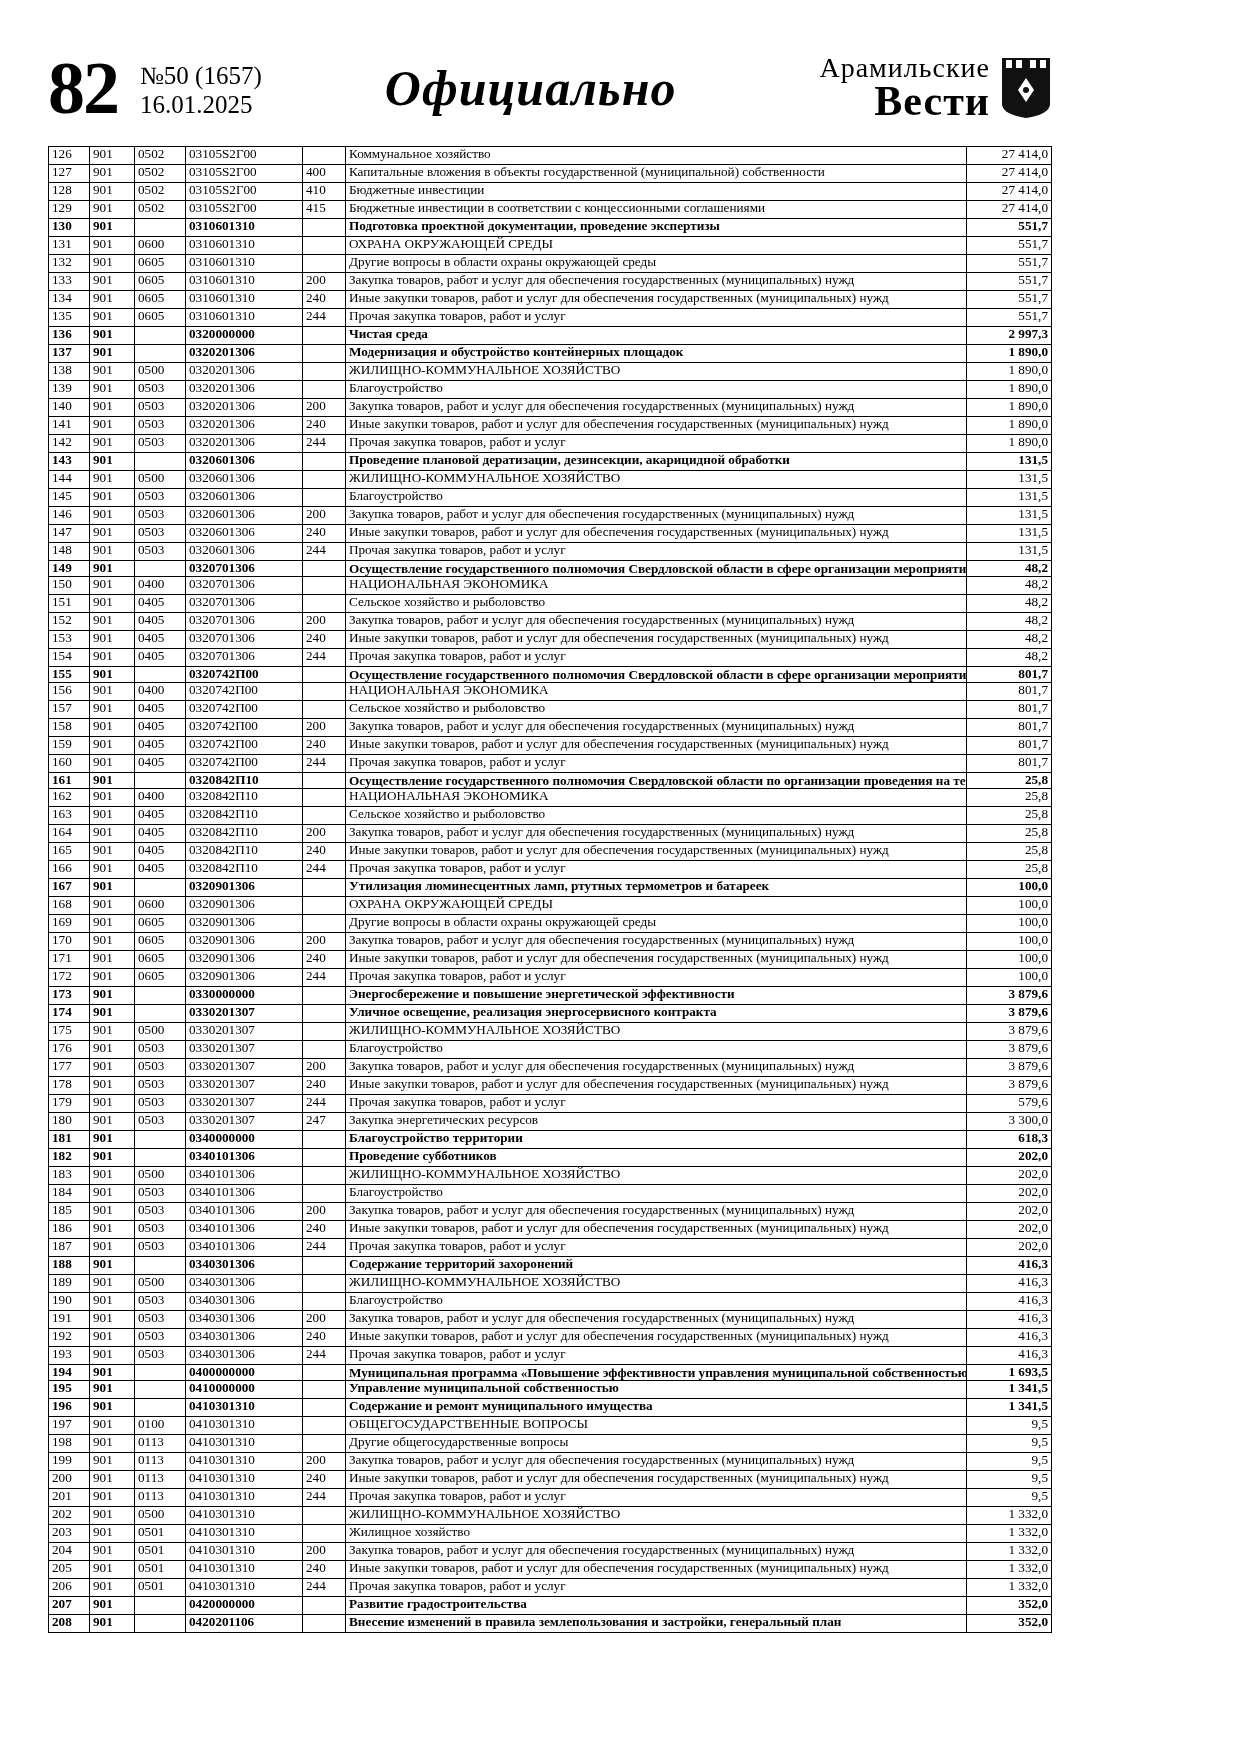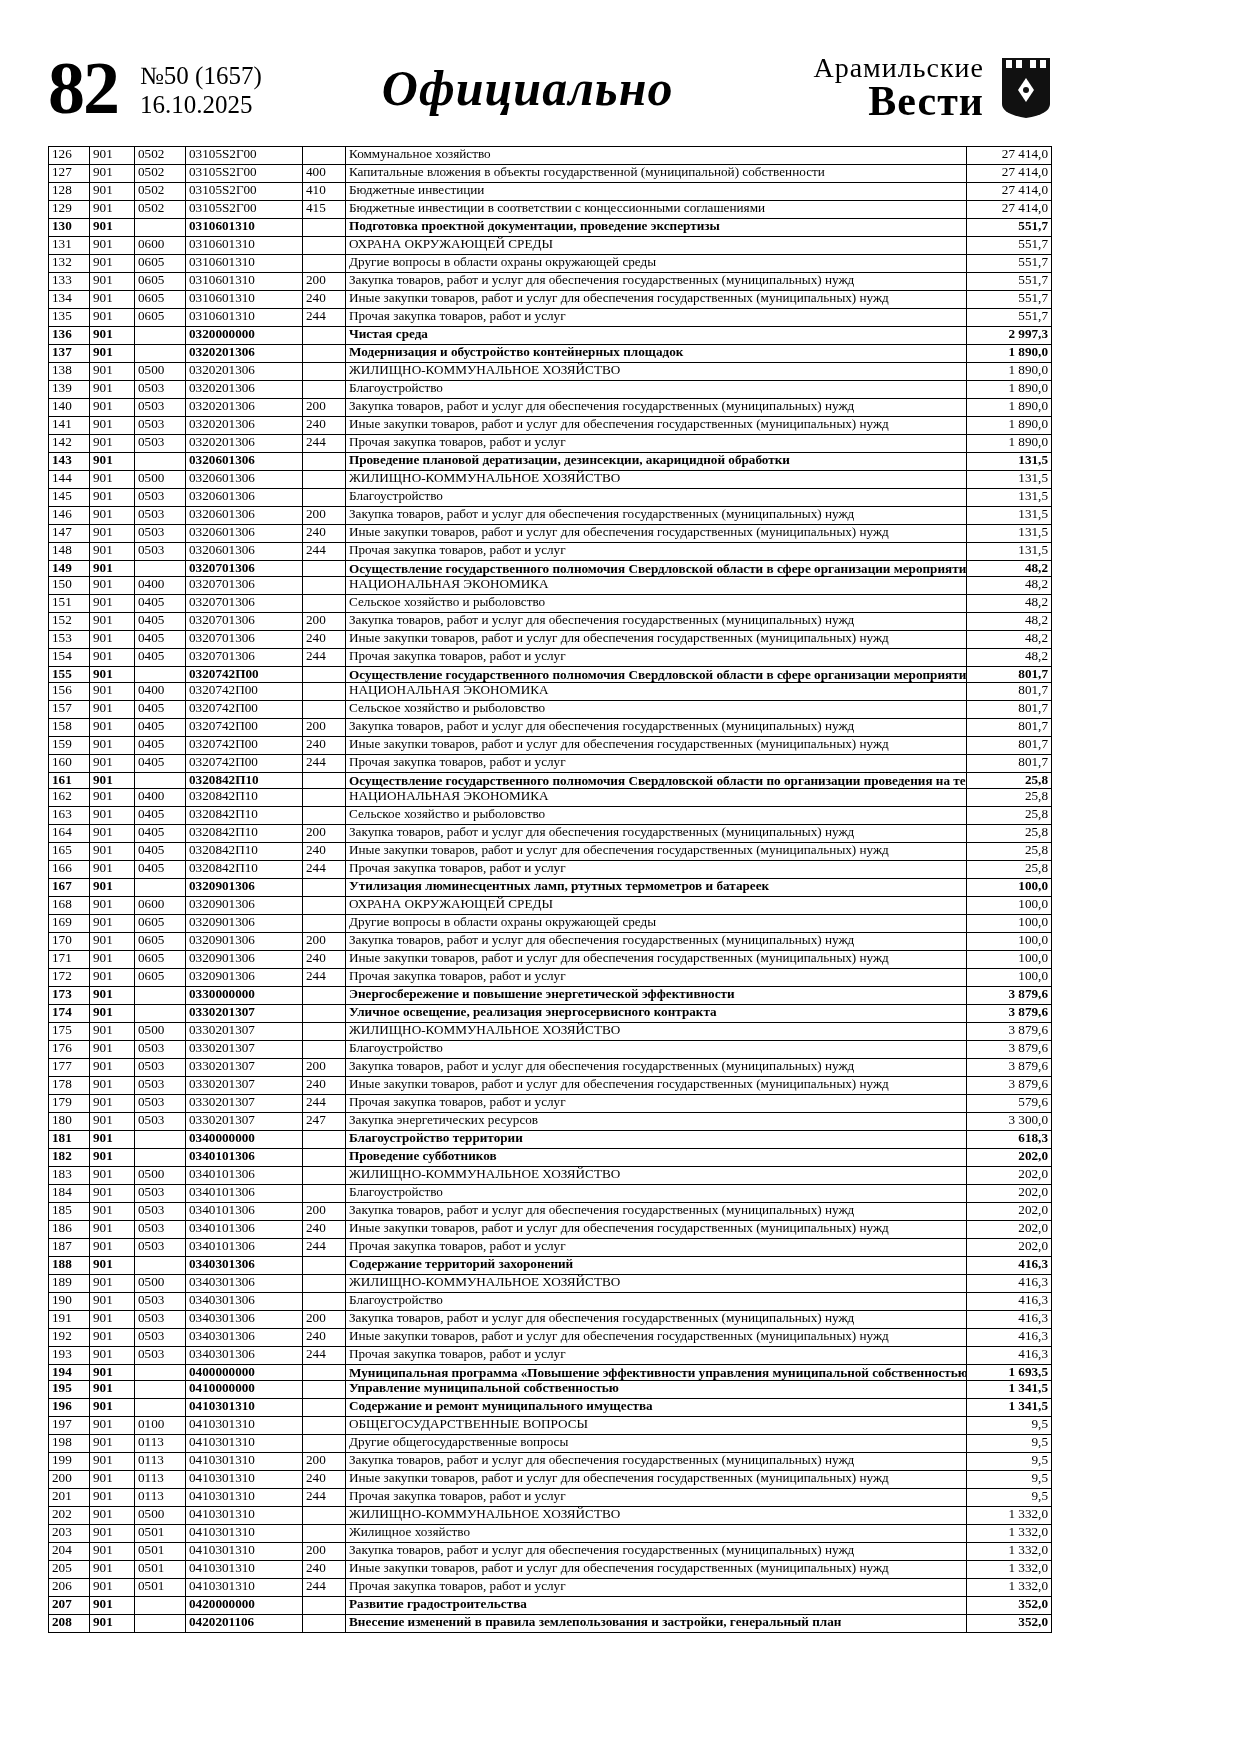--- a/index.html
+++ b/index.html
@@ -48,21 +48,21 @@
     font-family: "Liberation Serif", serif;
     font-style: italic;
     font-weight: bold;
     font-size: 50px;
     letter-spacing: 1px;
     padding-right: 20px;
   }
   .brand {
     display: flex;
     align-items: center;
-    gap: 16px;
+    gap: 10px;
   }
   .brand-text {
     text-align: right;
     line-height: 0.98;
   }
   .brand-top {
     font-family: "Liberation Serif", serif;
     font-size: 28px;
     letter-spacing: 1px;
   }
@@ -108,21 +108,21 @@
 </style>
 </head>
 <body>
 
 <div class="page">
 
   <div class="masthead">
     <div class="page-number">82</div>
     <div class="issue-block">
       <div>№50 (1657)</div>
-      <div>16.10.2025</div>
+      <div>16.01.2025</div>
     </div>
     <div class="official-title">Официально</div>
     <div class="brand">
       <div class="brand-text">
         <div class="brand-top">Арамильские</div>
         <div class="brand-bottom">Вести</div>
       </div>
       <div class="crest">
         <svg width="52" height="64" viewBox="0 0 52 64" aria-hidden="true">
           <rect x="2" y="2" width="48" height="12" fill="#111"></rect>

